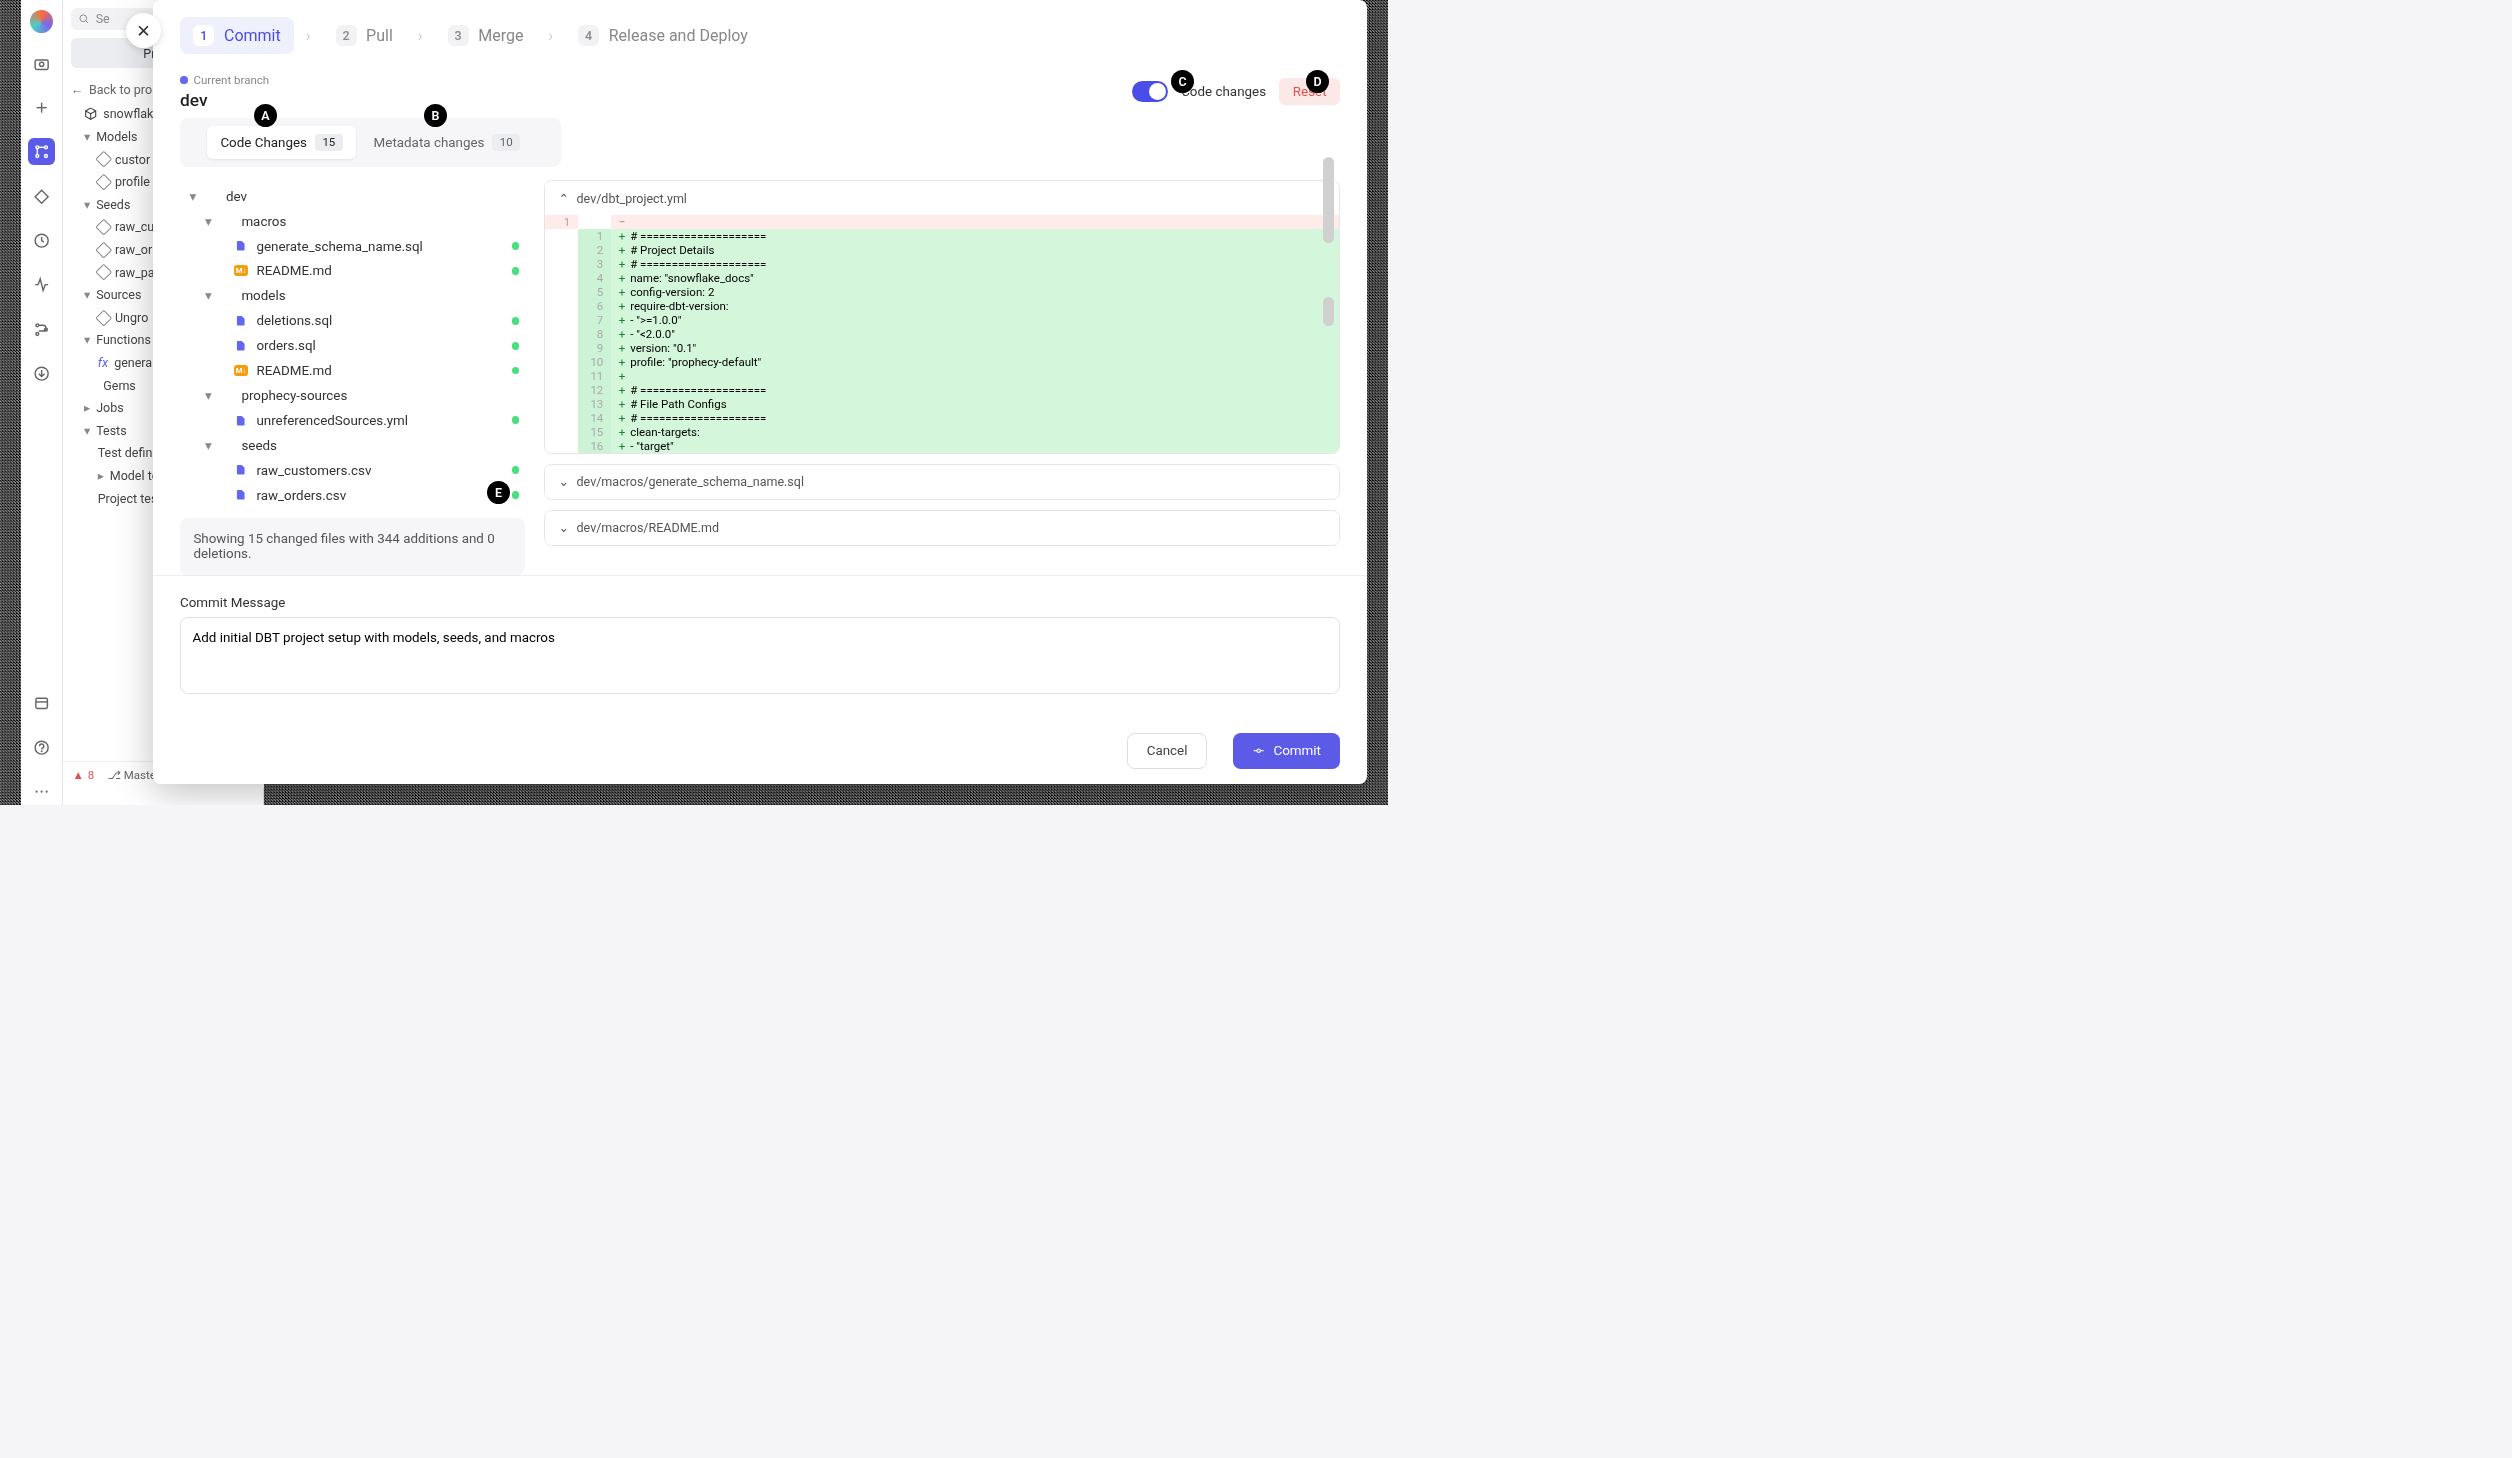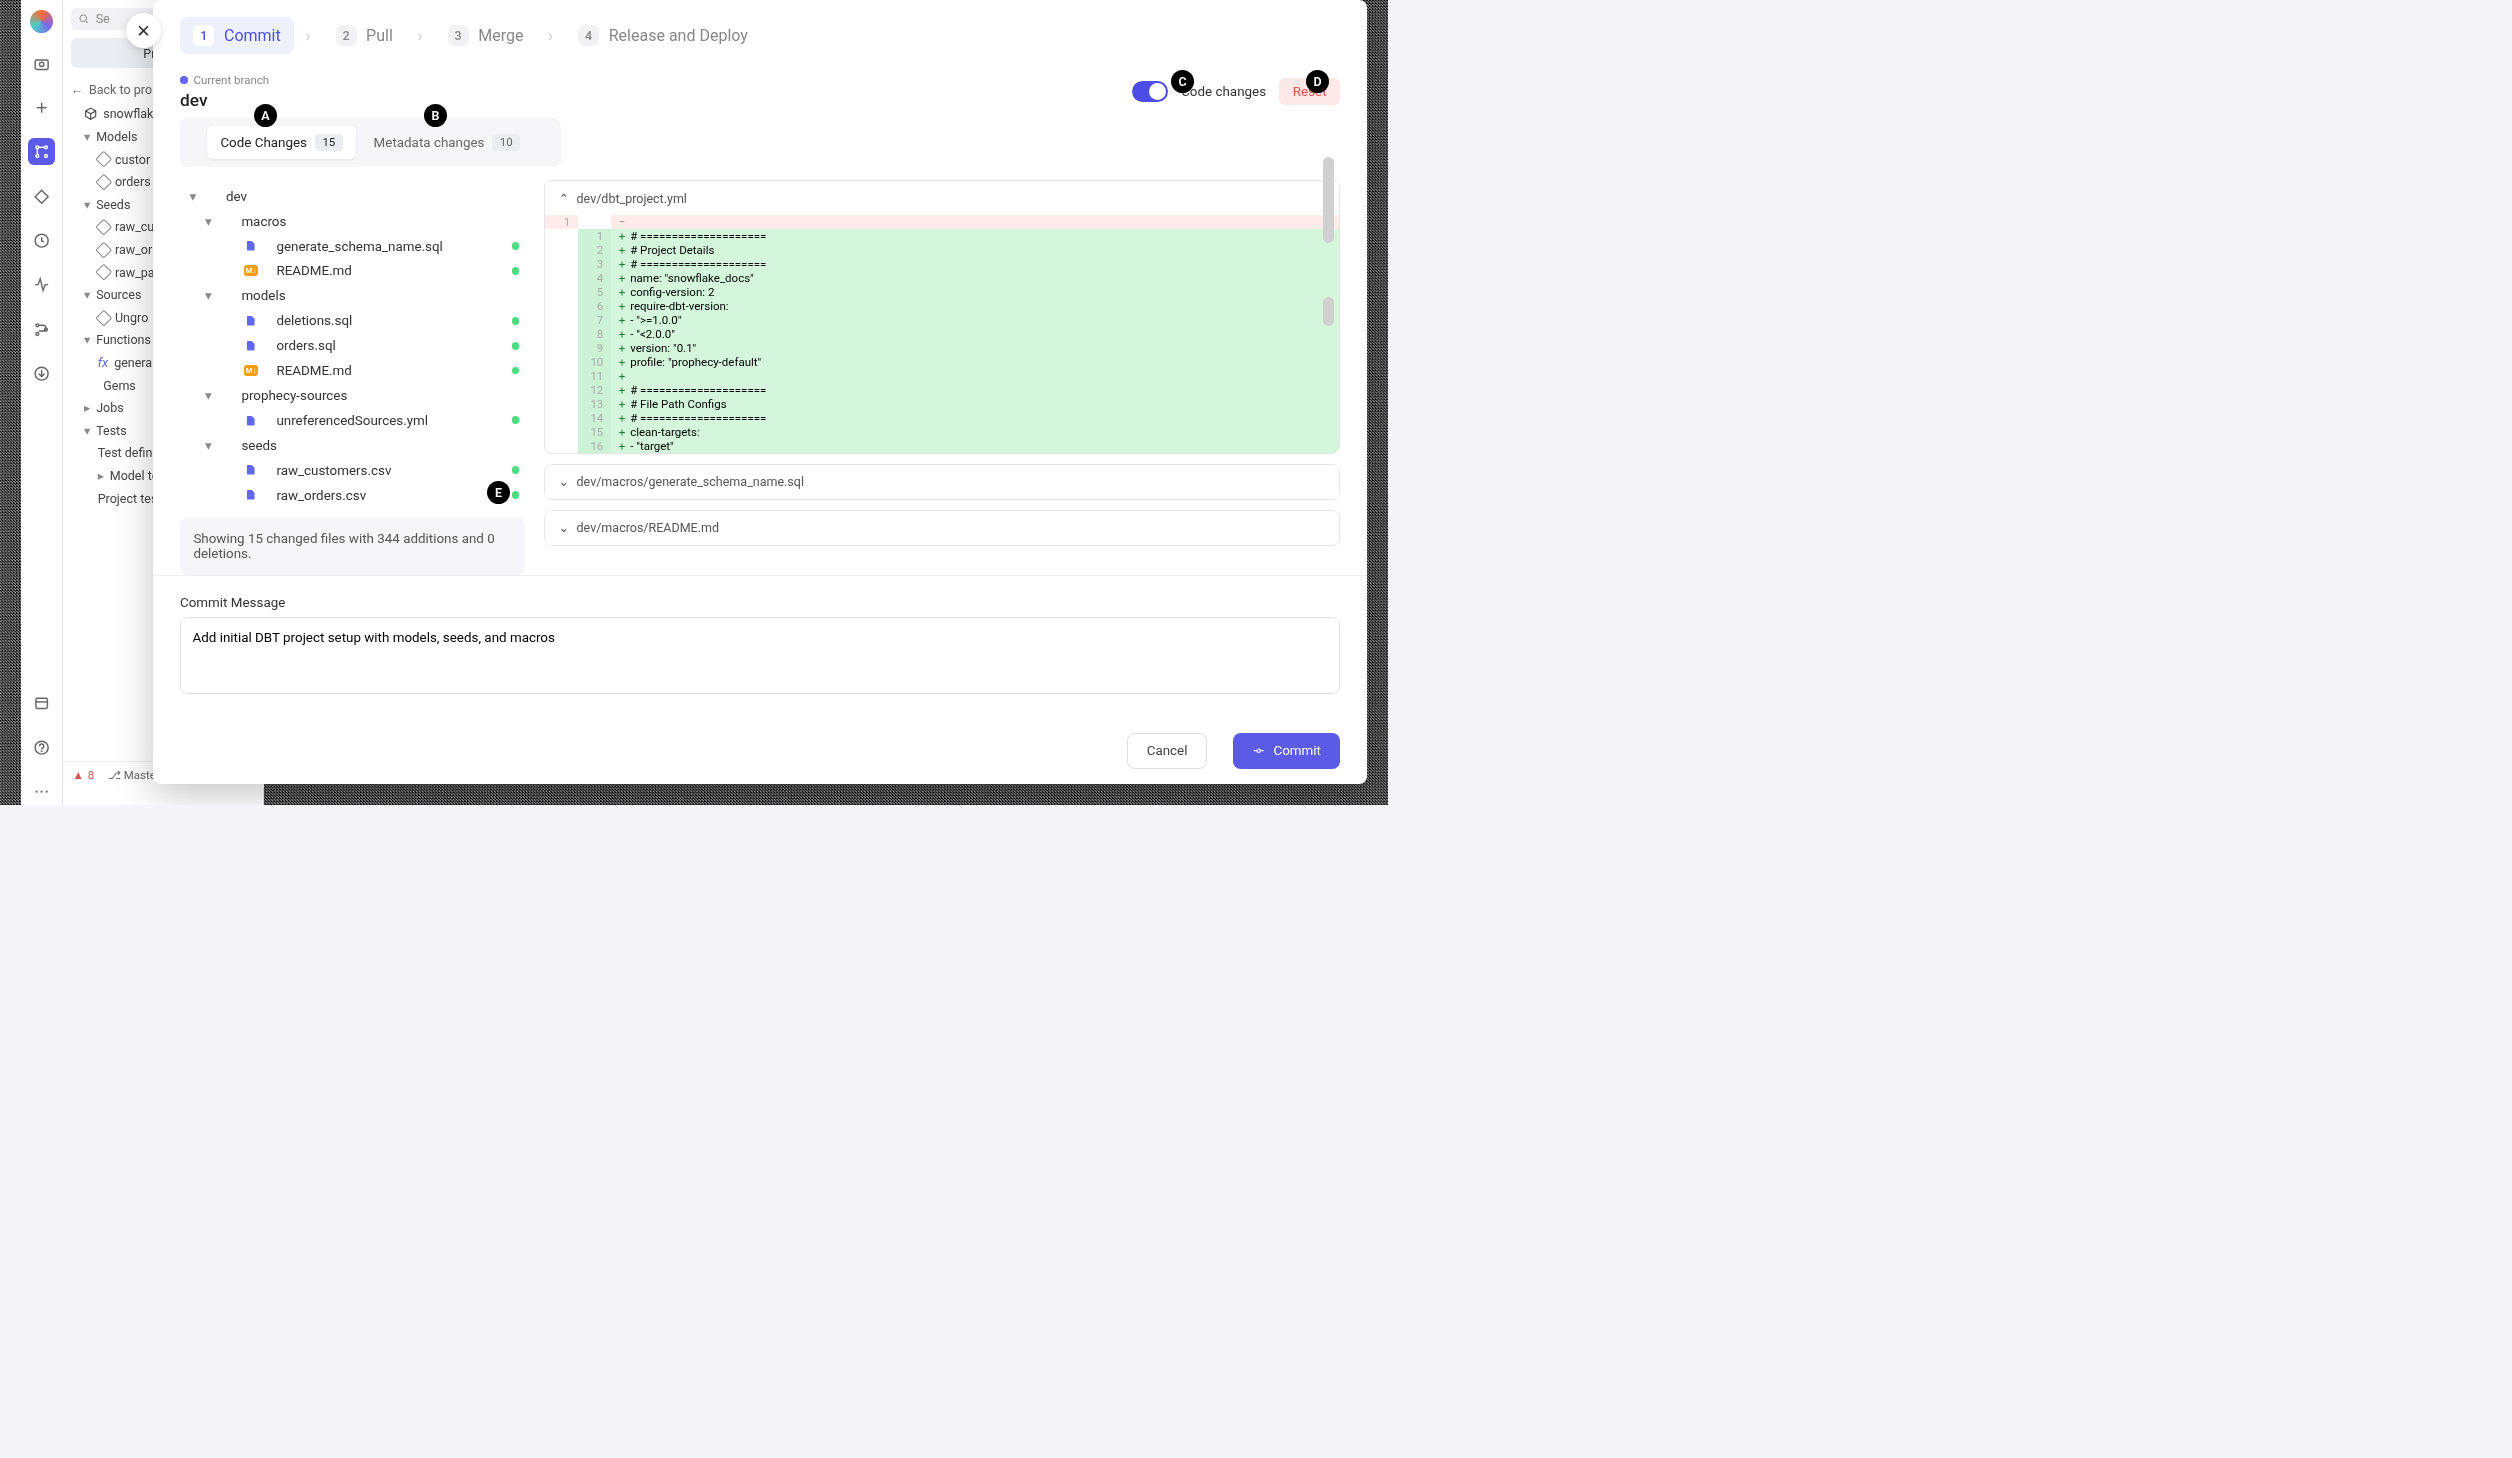--- a/index.html
+++ b/index.html
@@ -62,21 +62,21 @@
 .main-split { display: flex; flex: 1; padding: 13.4px 27px 0; gap: 19px; overflow: hidden; }
 .file-tree { width: 345px; display: flex; flex-direction: column; }
 .file-list { flex: 1; overflow: auto; padding: 3.8px 0; }
 .ft-row { display: flex; align-items: center; padding: 4.8px 5.8px; font-size: 13.4px; color: #333; }
 .ft-row .ft-caret { width: 13.4px; color: #888; }
 .ft-row .ft-icon { width: 15.3px; height: 15.3px; margin-right: 7.7px; display: inline-flex; align-items: center; justify-content: center; }
 .ft-row .ft-name { flex: 1; }
 .ft-row .dot { width: 7.7px; height: 7.7px; border-radius: 50%; background: #4ade80; }
 .ft-indent-0 { padding-left: 9.6px; }
 .ft-indent-1 { padding-left: 25px; }
-.ft-indent-2 { padding-left: 40px; gap: 10px; }
+.ft-indent-2 { padding-left: 40px; }
 .icon-file { color: #6366f1; }
 .icon-md { background: #f59e0b; color: #fff; font-size: 7.7px; font-weight: bold; border-radius: 2.9px; padding: 1px 1.9px; }
 .summary-box { background: #f6f6f8; border-radius: 7.7px; padding: 13.4px; font-size: 13.4px; color: #555; margin-top: 7.7px; }
 
 
 .diff-panel { flex: 1; display: flex; flex-direction: column; gap: 9.6px; overflow: auto; }
 .diff-file { border: 1px solid #e5e5e5; border-radius: 7.7px; overflow: hidden; }
 .diff-header { padding: 9.6px 13.4px; font-size: 12.5px; color: #555; display: flex; align-items: center; gap: 7.7px; cursor: pointer; background: #fff; }
 .diff-body { font-family: 'SF Mono', Monaco, monospace; font-size: 11.5px; }
 .diff-line { display: flex; }
@@ -208,21 +208,21 @@
   <div class="tree-item">
       <span class="caret">▾</span> 
       <span>Models</span>
     </div>
   <div class="tree-item tree-sub">
       <span class="hex"></span>
       <span>custor</span>
     </div>
   <div class="tree-item tree-sub">
       <span class="hex"></span>
-      <span>orders</span>
+      <span>profile</span>
     </div>
   <div class="tree-item">
       <span class="caret">▾</span> 
       <span>Seeds</span>
     </div>
   <div class="tree-item tree-sub">
       <span class="hex"></span>
       <span>raw_cu</span>
     </div>
   <div class="tree-item tree-sub">

